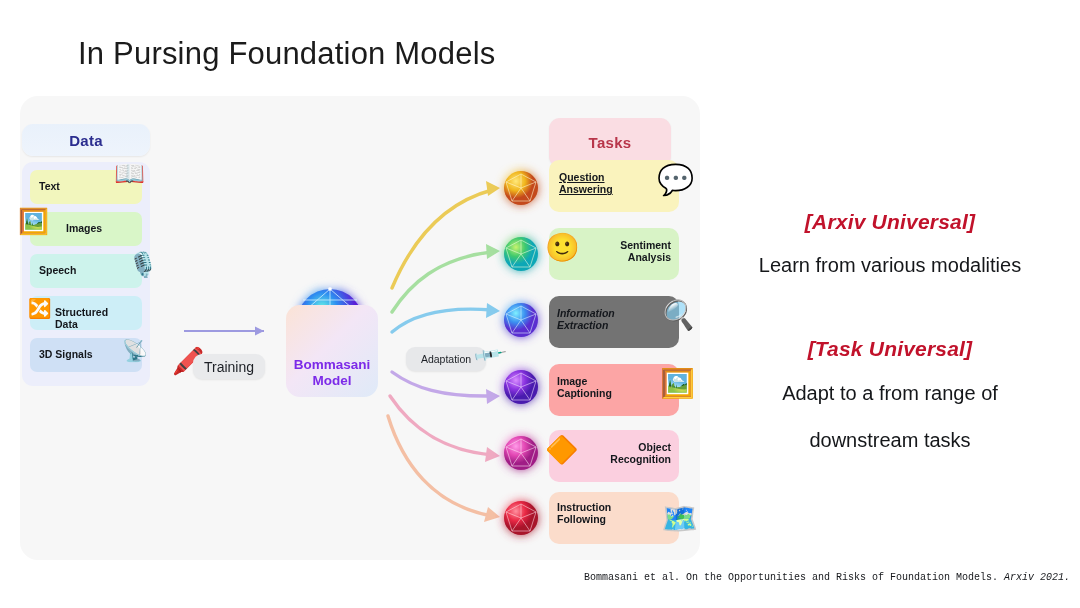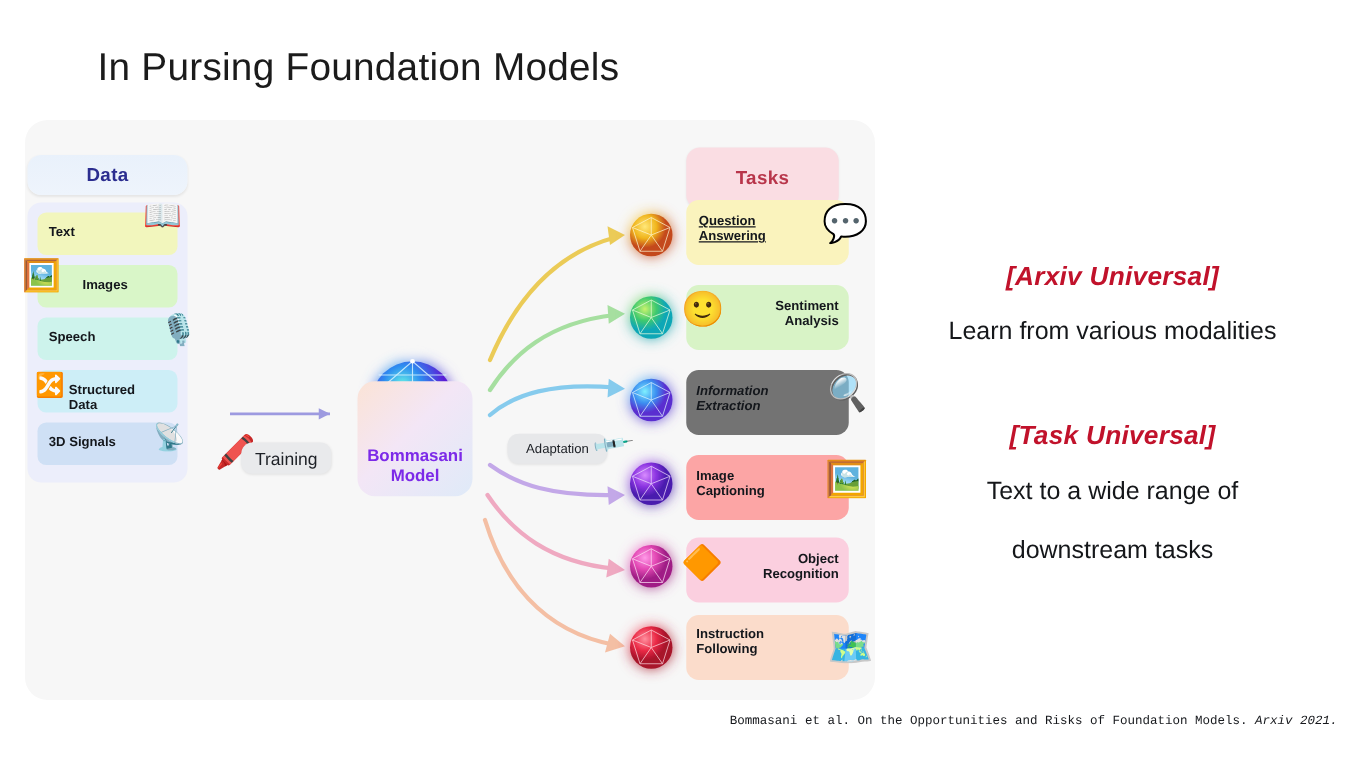--- a/index.html
+++ b/index.html
@@ -387,20 +387,20 @@
   <div class="temj">🗺️</div>
 </div>
 
 <div class="msg-block" style="top:210px;">
   <div class="msg-head">[Arxiv Universal]</div>
   <div class="msg-line" style="margin-top:20px;">Learn from various modalities</div>
 </div>
 
 <div class="msg-block" style="top:337px;">
   <div class="msg-head">[Task Universal]</div>
-  <div class="msg-line" style="margin-top:21px;">Text to a wide range of</div>
+  <div class="msg-line" style="margin-top:21px;">Adapt to a from range of</div>
   <div class="msg-line" style="margin-top:24px;">downstream tasks</div>
 </div>
 
 <div class="citation">
   <span>Bommasani et al. On the Opportunities and Risks of Foundation Models.</span>
   <span class="it">Arxiv 2021.</span>
 </div>
 
 </body></html>

